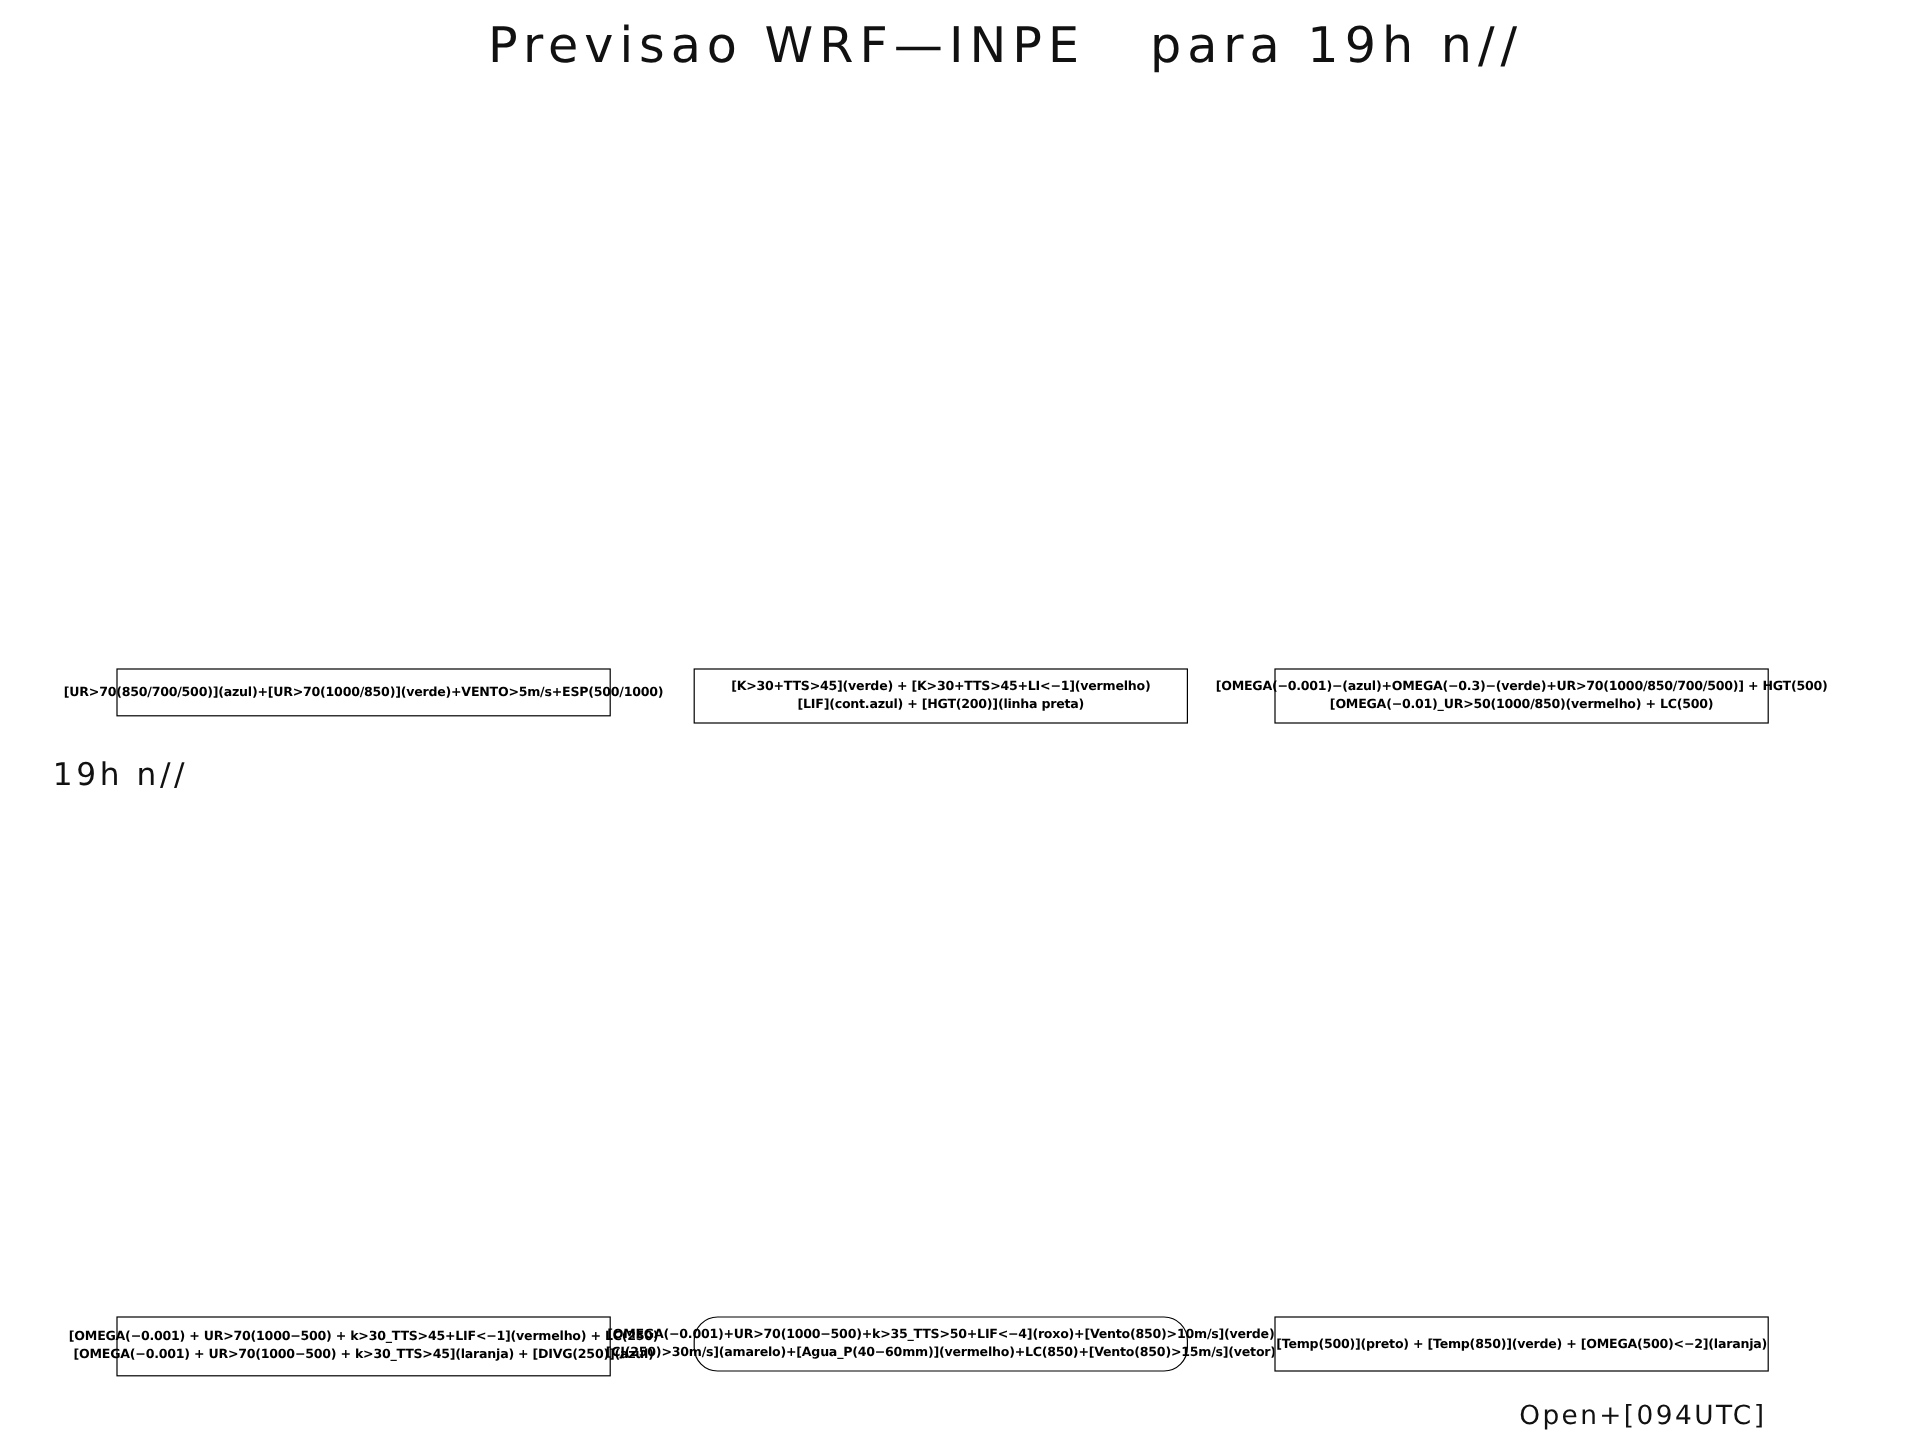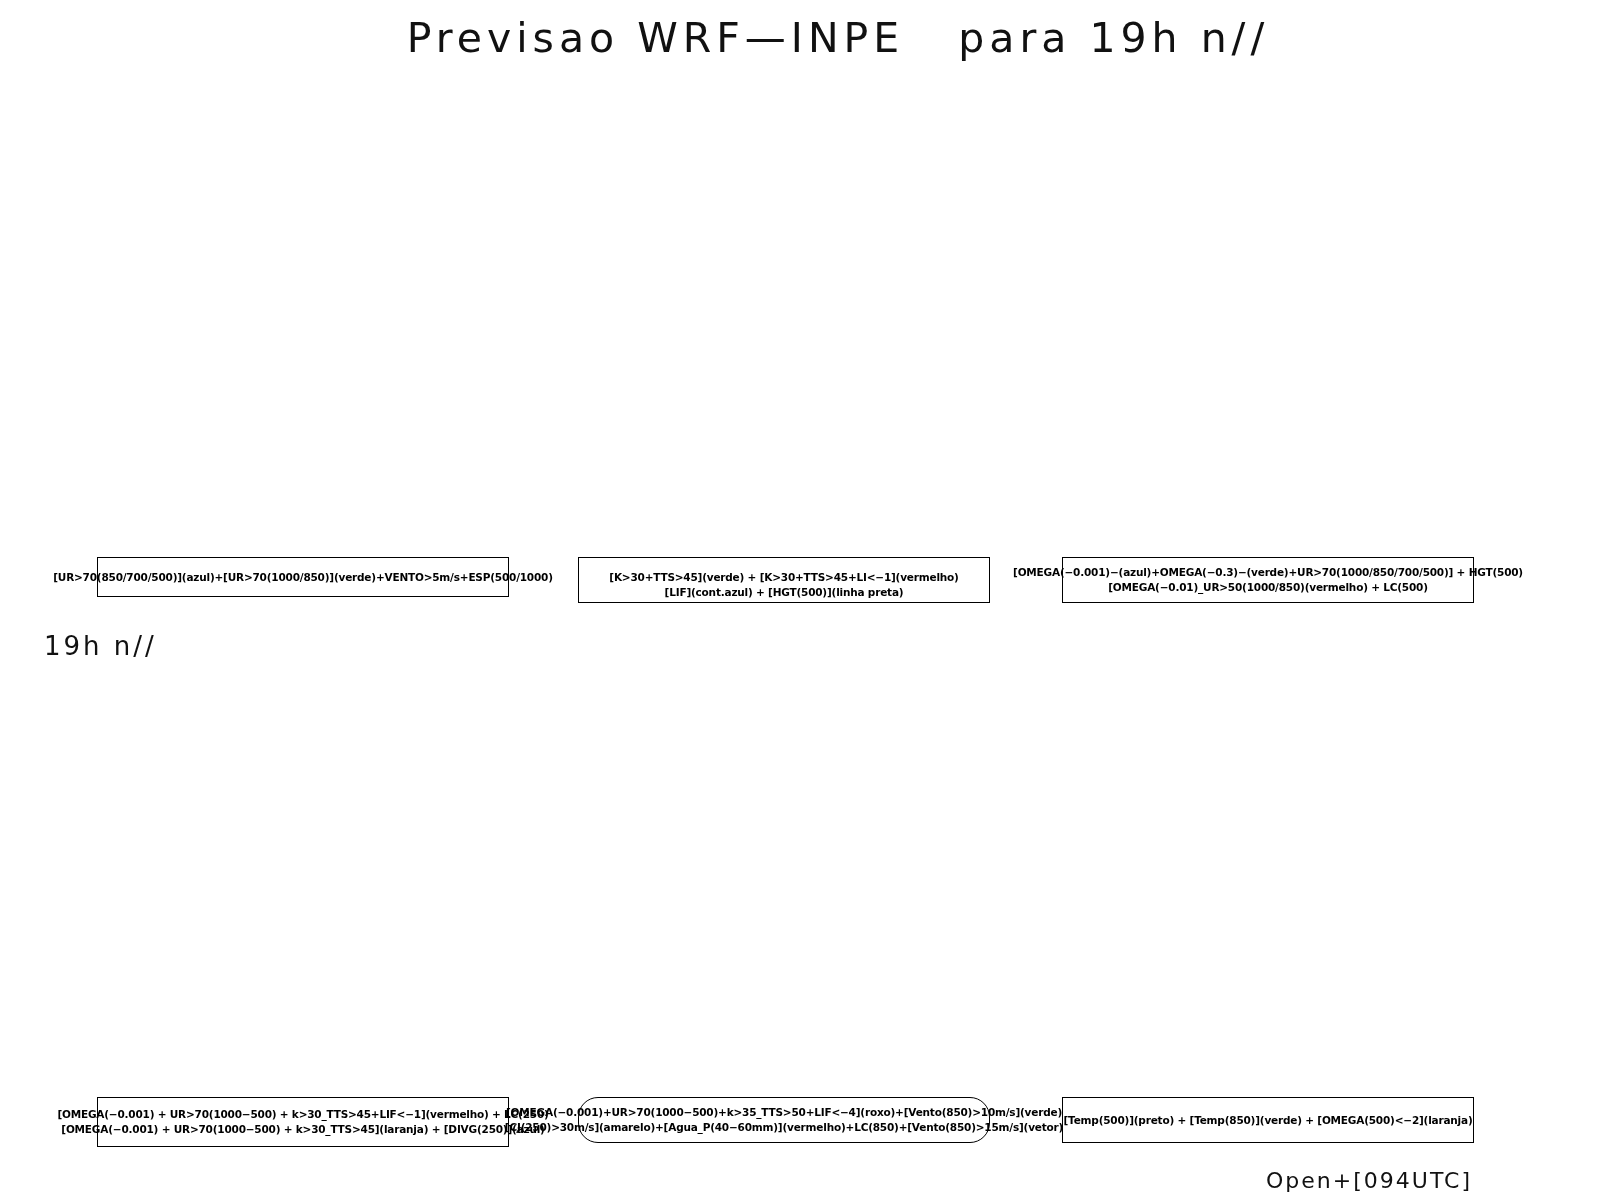--- a/index.html
+++ b/index.html
@@ -76,21 +76,21 @@
     font-weight: bold;
     line-height: 15px;
     color: #000000;
     white-space: nowrap;
     letter-spacing: -0.2px;
     text-align: center;
   }
 
   
   #box-top-left   { left: 97px;  top: 557px; width: 412px; height: 40px; }
-  #box-top-center { left: 578px; top: 557px; width: 412px; height: 46px; justify-content: flex-end; }
+  #box-top-center { left: 578px; top: 557px; width: 412px; height: 46px; }
   #box-top-right  { left: 1062px;top: 557px; width: 412px; height: 46px; align-items: center; }
 
   
   #box-bottom-left   { left: 97px;  top: 1097px; width: 412px; height: 50px; }
   #box-bottom-center { left: 578px; top: 1097px; width: 412px; height: 46px; border-radius: 20px; }
   #box-bottom-right  { left: 1062px;top: 1097px; width: 412px; height: 46px; }
 
   
   .panel-area {
     position: absolute;
@@ -105,21 +105,21 @@
 <div class="panel-area" style="left:97px; top:110px; width:412px; height:440px;"></div>
 <div class="panel-area" style="left:578px; top:110px; width:412px; height:440px;"></div>
 <div class="panel-area" style="left:1062px; top:110px; width:412px; height:440px;"></div>
 
 <div class="caption-box" id="box-top-left">
   <div class="caption-line">[UR&gt;70(850/700/500)](azul)+[UR&gt;70(1000/850)](verde)+VENTO&gt;5m/s+ESP(500/1000)</div>
 </div>
 
 <div class="caption-box" id="box-top-center">
   <div class="caption-line">[K&gt;30+TTS&gt;45](verde)  +  [K&gt;30+TTS&gt;45+LI&lt;−1](vermelho)</div>
-  <div class="caption-line">[LIF](cont.azul)  +  [HGT(500)](linha  preta)</div>
+  <div class="caption-line">[LIF](cont.azul)  +  [HGT(200)](linha  preta)</div>
 </div>
 
 <div class="caption-box" id="box-top-right">
   <div class="caption-line">[OMEGA(−0.001)−(azul)+OMEGA(−0.3)−(verde)+UR&gt;70(1000/850/700/500)]  +  HGT(500)</div>
   <div class="caption-line">[OMEGA(−0.01)_UR&gt;50(1000/850)(vermelho)  +  LC(500)</div>
 </div>
 
 <div class="center-subtitle">19h n//</div>
 
 <div class="panel-area" style="left:97px; top:660px; width:412px; height:430px;"></div>

